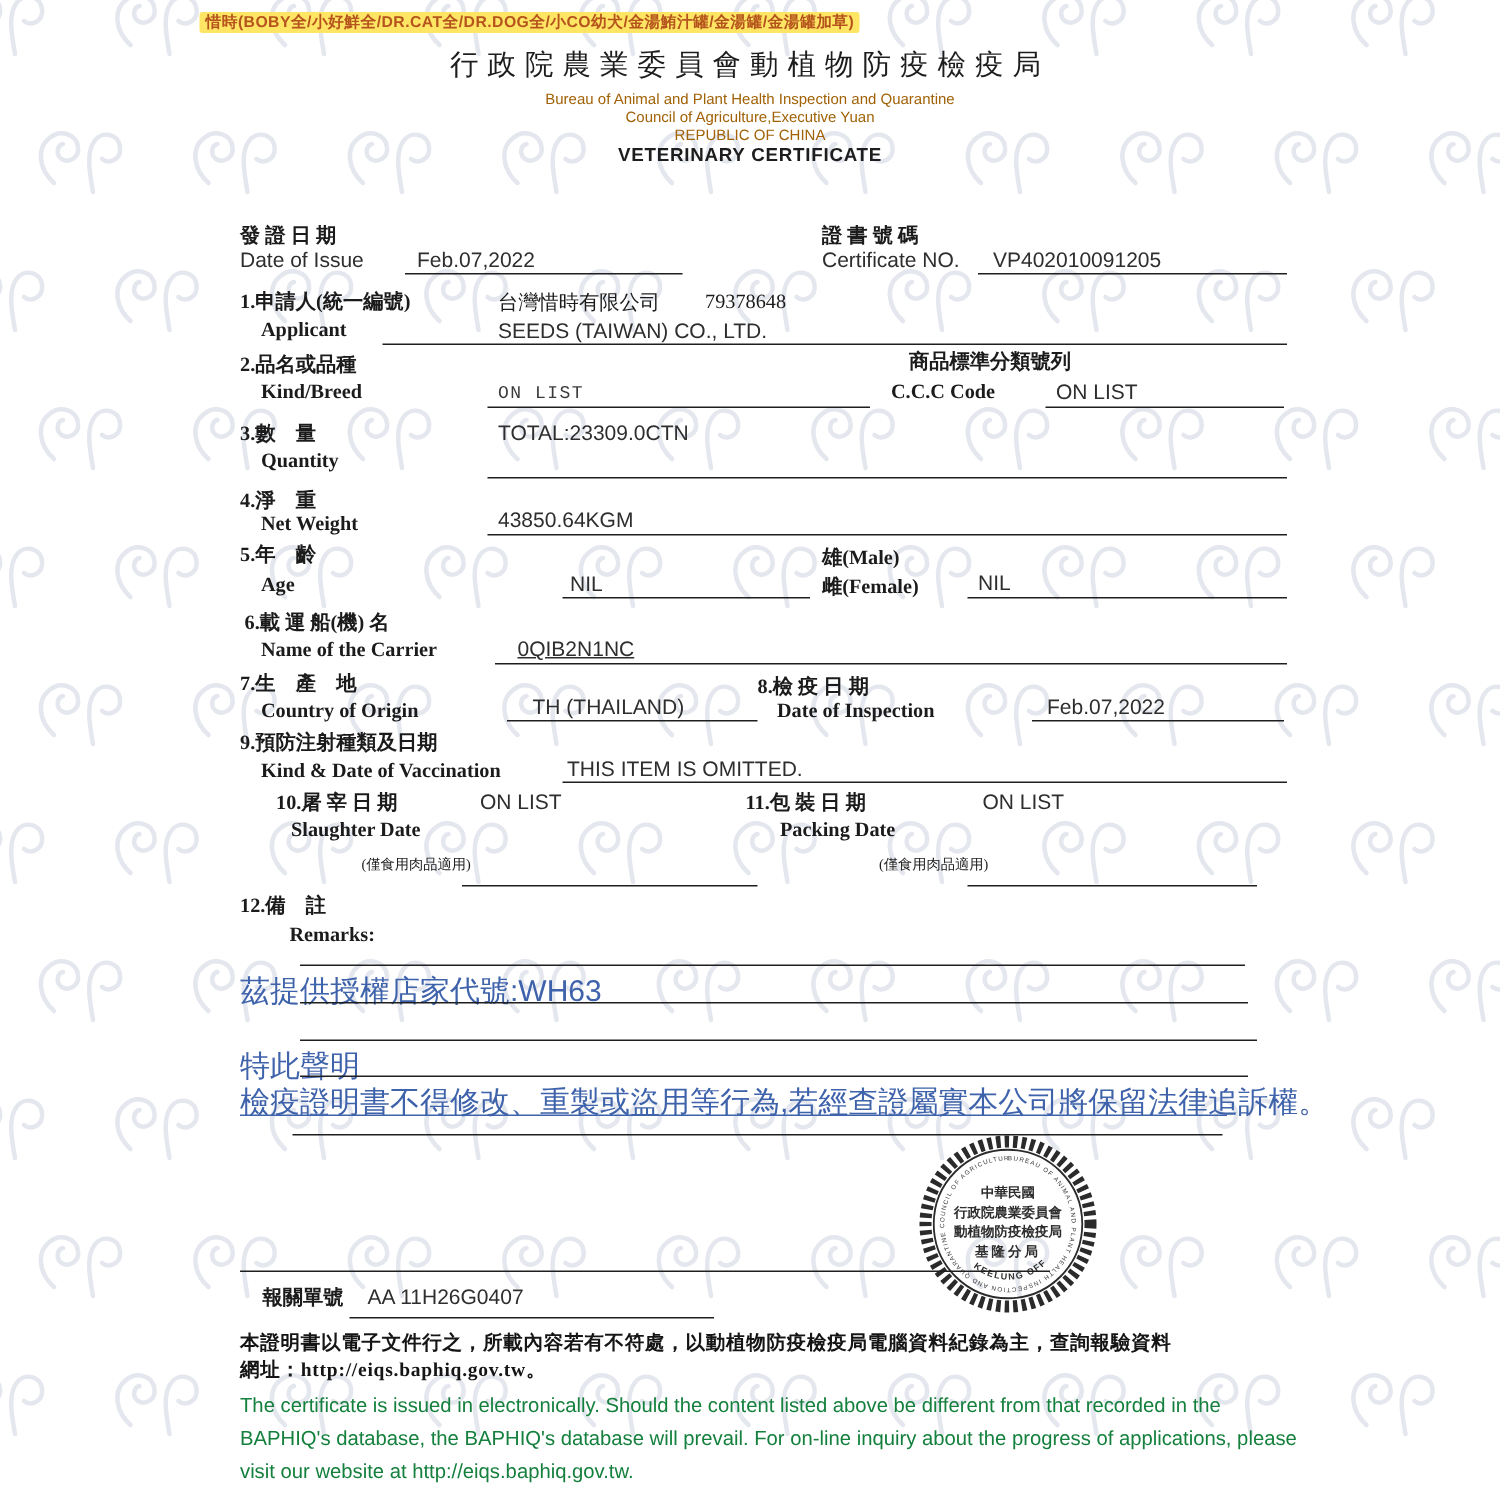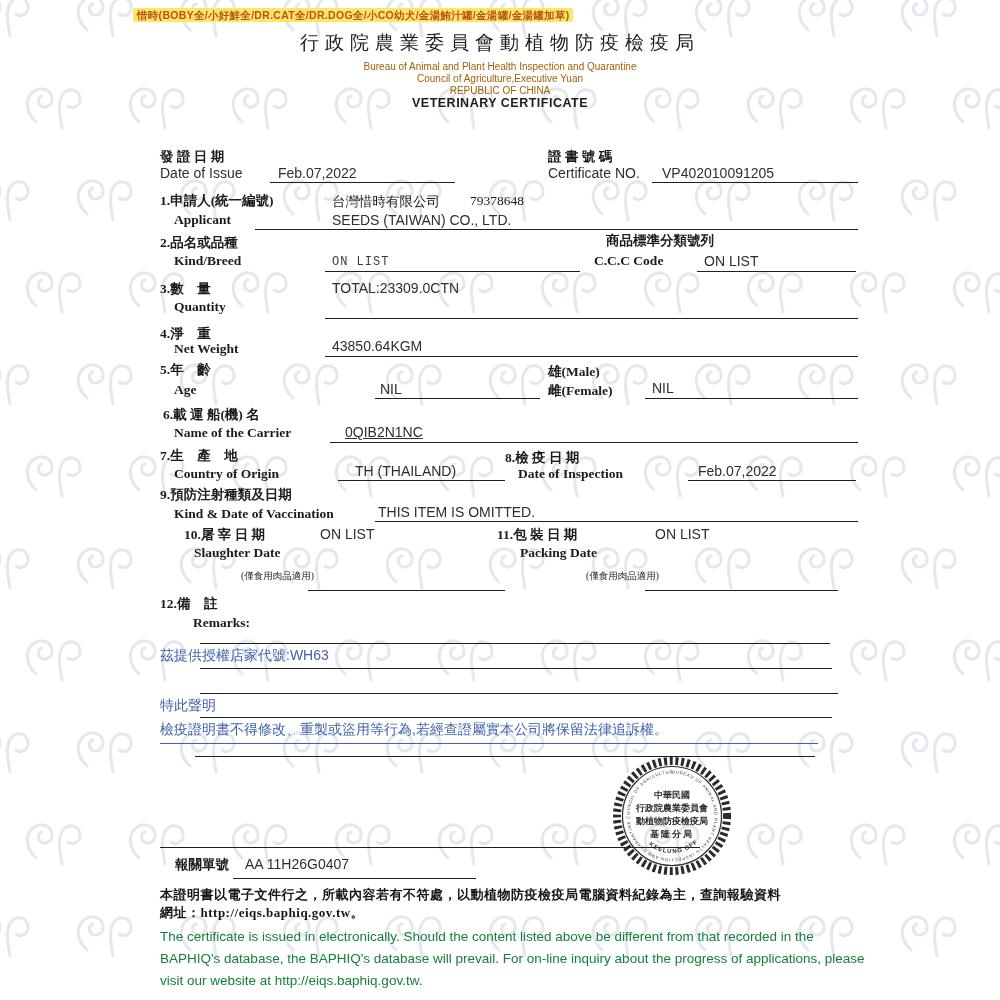--- a/index.html
+++ b/index.html
@@ -22,21 +22,21 @@
   .rule{position:absolute;border-top:1.6px solid #1f1f1f;height:0;}
   .note{
     background:#ffe564;color:#b5541c;font-size:10.5px;font-weight:bold;
     padding:1px 4px;border-radius:2px;letter-spacing:.3px;
   }
   .hdr-zh{font-family:"Liberation Serif",serif;font-size:19px;letter-spacing:6px;color:#1d1d1d;}
   .hdr-en{font-size:10px;color:#a16207;}
   .hdr-cert-zh{font-family:"Liberation Serif",serif;font-size:16.5px;letter-spacing:3px;font-weight:bold;color:#1d1d1d;}
   .hdr-cert-en{font-size:12.5px;font-weight:bold;color:#1d1d1d;letter-spacing:.5px;}
   .header{position:absolute;left:150px;top:30px;width:700px;text-align:center;}
-  .blue{color:#3f63ab;font-size:14px;font-family:"Liberation Sans",sans-serif;}
+  .blue{color:#3f63ab;font-size:20px;font-family:"Liberation Sans",sans-serif;}
   .smallnote{font-family:"Liberation Serif",serif;font-weight:normal;font-size:9.5px;color:#1b1b1b;margin-left:43px;}
   .footer-zh{font-family:"Liberation Serif",serif;font-weight:bold;font-size:13px;color:#151515;letter-spacing:.5px;}
   .footer-en{font-size:13.5px;color:#15803d;line-height:1.62;white-space:normal;}
 </style>
 </head>
 <body>
 
 <div class="page">
 
   <svg id="wm-svg" width="1000" height="1000">

